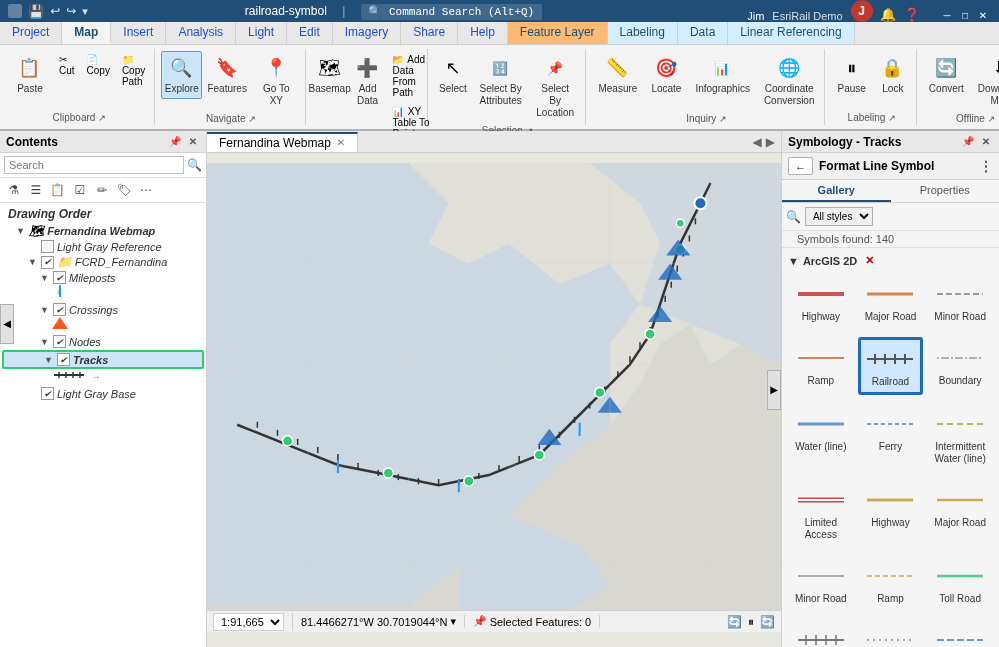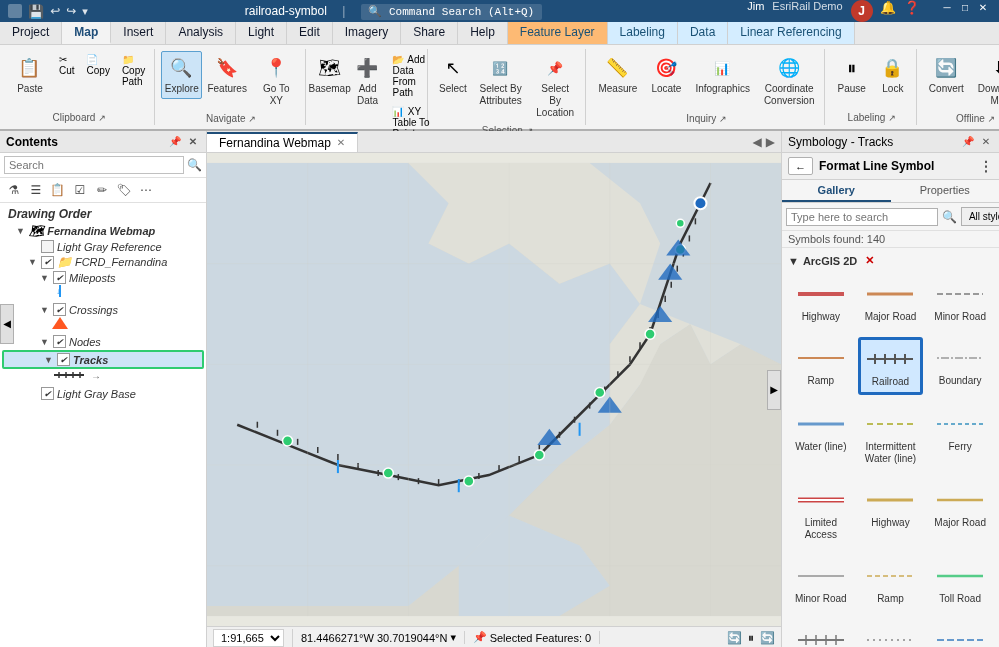--- a/index.html
+++ b/index.html
@@ -3,28 +3,28 @@
   <meta charset="utf-8">
   <style>
     * { box-sizing: border-box; margin: 0; padding: 0; }
     body { font-family: 'Segoe UI', Arial, sans-serif; font-size: 11px; background: #f0f0f0; width: 999px; height: 647px; overflow: hidden; }
 
     
     .title-bar { background: #1f4e79; color: white; height: 22px; display: flex; align-items: center; justify-content: space-between; padding: 0 8px; font-size: 12px; }
     .title-bar-left { display: flex; align-items: center; gap: 6px; }
     .title-icon { width: 14px; height: 14px; background: rgba(255,255,255,0.3); border-radius: 2px; display: inline-block; }
     .title-center { flex: 1; text-align: center; font-size: 12px; }
-    .title-right { display: flex; align-items: flex-start; gap: 8px; font-size: 11px; margin-left: 48px; }
+    .title-right { display: flex; align-items: flex-end; gap: 8px; font-size: 11px; margin-left: 48px; }
     .title-window-controls { display: flex; gap: 2px; margin-left: 10px; }
     .wc { width: 16px; height: 14px; display: flex; align-items: center; justify-content: center; font-size: 10px; cursor: pointer; }
 
     
     .ribbon { background: #f3f3f3; border-bottom: 2px solid #b0b0b0; }
     .ribbon-tabs { display: flex; background: #e8e8e8; border-bottom: 1px solid #d0d0d0; }
-    .ribbon-tab { padding: 3px 12px; font-size: 12px; cursor: pointer; border-right: 1px solid #d0d0d0; color: #0f172a; }
+    .ribbon-tab { padding: 3px 12px; font-size: 12px; cursor: pointer; border-right: 1px solid #d0d0d0; color: #1d4ed8; }
     .ribbon-tab.active { background: #f3f3f3; border-bottom: 2px solid #f3f3f3; color: #1f4e79; font-weight: bold; }
     .ribbon-tab.contextual { background: #d4edff; color: #1a5276; }
     .ribbon-content { display: flex; padding: 4px 4px 2px; align-items: flex-start; gap: 2px; height: 84px; }
     .ribbon-group { display: flex; flex-direction: column; border-right: 1px solid #d0d0d0; padding: 0 4px 0 4px; height: 76px; }
     .ribbon-group-buttons { display: flex; gap: 2px; flex: 1; align-items: flex-start; padding-top: 2px; }
     .ribbon-group-label { font-size: 10px; color: #555; text-align: center; padding-top: 2px; padding-bottom: 2px; }
     .ribbon-btn { display: flex; flex-direction: column; align-items: center; justify-content: flex-start; padding: 3px 5px; cursor: pointer; border: 1px solid transparent; border-radius: 2px; min-width: 36px; gap: 2px; }
     .ribbon-btn.active { background: #cce4f7; border-color: #5ba0d0; }
     .ribbon-btn-icon { width: 26px; height: 26px; display: flex; align-items: center; justify-content: center; font-size: 18px; }
     .ribbon-btn-label { font-size: 10px; color: #333; text-align: center; line-height: 1.2; }
@@ -56,36 +56,36 @@
     .layer-name { font-size: 11px; color: #333; }
 
     
     .map-area { flex: 1; position: relative; background: #e8e8e0; overflow: hidden; }
     .map-tab-bar { background: #e8e8e8; border-bottom: 1px solid #d0d0d0; display: flex; align-items: center; height: 22px; }
     .map-tab { padding: 2px 12px; font-size: 12px; cursor: pointer; border-right: 1px solid #d0d0d0; background: white; border-top: 2px solid #1f4e79; display: flex; align-items: center; gap: 6px; }
     .map-tab-close { font-size: 10px; color: #777; cursor: pointer; }
     .map-canvas { position: absolute; top: 22px; left: 0; right: 0; bottom: 22px; overflow: hidden; }
 
     
-    .map-status { position: absolute; bottom: 0; left: 0; right: 0; height: 22px; background: #f0f0f0; border-top: 1px solid #d0d0d0; display: flex; align-items: center; padding: 0 6px; font-size: 11px; gap: 8px; }
+    .map-status { position: absolute; bottom: 16px; left: 0; right: 0; height: 22px; background: #f0f0f0; border-top: 1px solid #d0d0d0; display: flex; align-items: center; padding: 0 6px; font-size: 11px; gap: 8px; }
     .status-item { display: flex; align-items: center; gap: 3px; border-right: 1px solid #d0d0d0; padding-right: 8px; }
     .scale-select { border: 1px solid #d0d0d0; padding: 1px 3px; font-size: 11px; background: white; }
 
     
     .symbology-panel { width: 218px; background: #f5f5f5; border-left: 1px solid #d0d0d0; display: flex; flex-direction: column; }
-    .sym-header { background: #e8e8e8; padding: 4px 6px; font-size: 12px; font-weight: normal; display: flex; align-items: center; justify-content: space-between; border-bottom: 1px solid #d0d0d0; height: 22px; }
+    .sym-header { background: #e8e8e8; padding: 4px 6px; font-size: 12px; font-weight: bold; display: flex; align-items: center; justify-content: space-between; border-bottom: 1px solid #d0d0d0; height: 22px; }
     .sym-header-controls { display: flex; gap: 3px; }
     .sym-title-row { display: flex; align-items: center; padding: 4px 6px; background: #f0f0f0; border-bottom: 1px solid #d0d0d0; gap: 6px; }
     .sym-tabs { display: flex; border-bottom: 1px solid #d0d0d0; }
     .sym-tab { flex: 1; text-align: center; padding: 4px; font-size: 11px; cursor: pointer; color: #555; }
     .sym-tab.active { border-bottom: 2px solid #1f4e79; color: #1f4e79; font-weight: bold; }
     .sym-search-row { display: flex; align-items: center; padding: 4px 4px; gap: 4px; border-bottom: 1px solid #e0e0e0; }
     .sym-search { flex: 1; border: 1px solid #b0b0b0; padding: 2px 4px; font-size: 11px; outline: none; }
     .sym-style-select { border: 1px solid #b0b0b0; padding: 2px 3px; font-size: 10px; }
-    .sym-info { font-size: 11px; color: #555; padding: 2px 6px; border-bottom: 1px solid #e0e0e0; display: flex; align-items: center; justify-content: space-between; text-align: center; }
+    .sym-info { font-size: 11px; color: #555; padding: 2px 15px; border-bottom: 1px solid #e0e0e0; display: flex; align-items: center; justify-content: space-between; text-align: center; }
     .sym-group { padding: 4px 6px; }
     .sym-group-header { display: flex; align-items: center; gap: 4px; font-size: 11px; font-weight: bold; color: #333; padding: 2px 0; }
     .sym-grid { display: grid; grid-template-columns: repeat(3, 1fr); gap: 4px; padding: 4px 0; }
     .sym-item { display: flex; flex-direction: column; align-items: center; padding: 4px; cursor: pointer; border: 2px solid transparent; border-radius: 3px; }
     .sym-item.selected { background: #d0e8ff; border-color: #1f6abf; border-width: 3px; }
     .sym-preview { width: 50px; height: 30px; display: flex; align-items: center; justify-content: center; position: relative; }
     .sym-label { font-size: 10px; color: #333; text-align: center; margin-top: 2px; line-height: 1.2; }
     .sym-scroll { flex: 1; overflow-y: auto; }
 
     
@@ -514,21 +514,20 @@
       <div style="flex:1;"></div>
       <div style="cursor:pointer; font-size:14px; color:#555; font-weight:bold;">⋮</div>
     </div>
 
     <div class="sym-tabs">
       <div class="sym-tab active">Gallery</div>
       <div class="sym-tab">Properties</div>
     </div>
 
     <div class="sym-search-row">
-      <input class="sym-search" type="text" placeholder="Type here to search" style="">
       <span style="font-size:12px;cursor:pointer;">🔍</span>
       <select class="sym-style-select">
         <option>All styles</option>
       </select>
 
     </div>
 
     <div class="sym-info">
       <span>Symbols found: 140</span>
     </div>
@@ -605,32 +604,32 @@
             <div class="sym-preview">
               <svg width="50" height="20">
                   <line x1="2" y1="10" x2="48" y2="10" stroke="#6699cc" stroke-width="3"></line>
                 </svg>
             </div>
             <div class="sym-label">Water (line)</div>
           </div>
           <div class="sym-item">
             <div class="sym-preview">
               <svg width="50" height="20">
+                  <line x1="2" y1="10" x2="48" y2="10" stroke="#66aacc" stroke-width="2" stroke-dasharray="4,3"></line>
+                </svg>
+            </div>
+            <div class="sym-label">Ferry</div>
+          </div>
+          <div class="sym-item">
+            <div class="sym-preview">
+              <svg width="50" height="20">
                   <line x1="2" y1="10" x2="48" y2="10" stroke="#bbbb55" stroke-width="2" stroke-dasharray="6,4"></line>
                 </svg>
             </div>
             <div class="sym-label">Intermittent Water (line)</div>
-          </div>
-          <div class="sym-item">
-            <div class="sym-preview">
-              <svg width="50" height="20">
-                  <line x1="2" y1="10" x2="48" y2="10" stroke="#66aacc" stroke-width="2" stroke-dasharray="4,3"></line>
-                </svg>
-            </div>
-            <div class="sym-label">Ferry</div>
           </div>
         </div>
 
         <div class="sym-grid">
           <div class="sym-item">
             <div class="sym-preview">
               <svg width="50" height="20">
                 <line x1="2" y1="10" x2="48" y2="10" stroke="#cc4444" stroke-width="5"></line>
                 <line x1="2" y1="10" x2="48" y2="10" stroke="#ffffff" stroke-width="2"></line>
               </svg>

